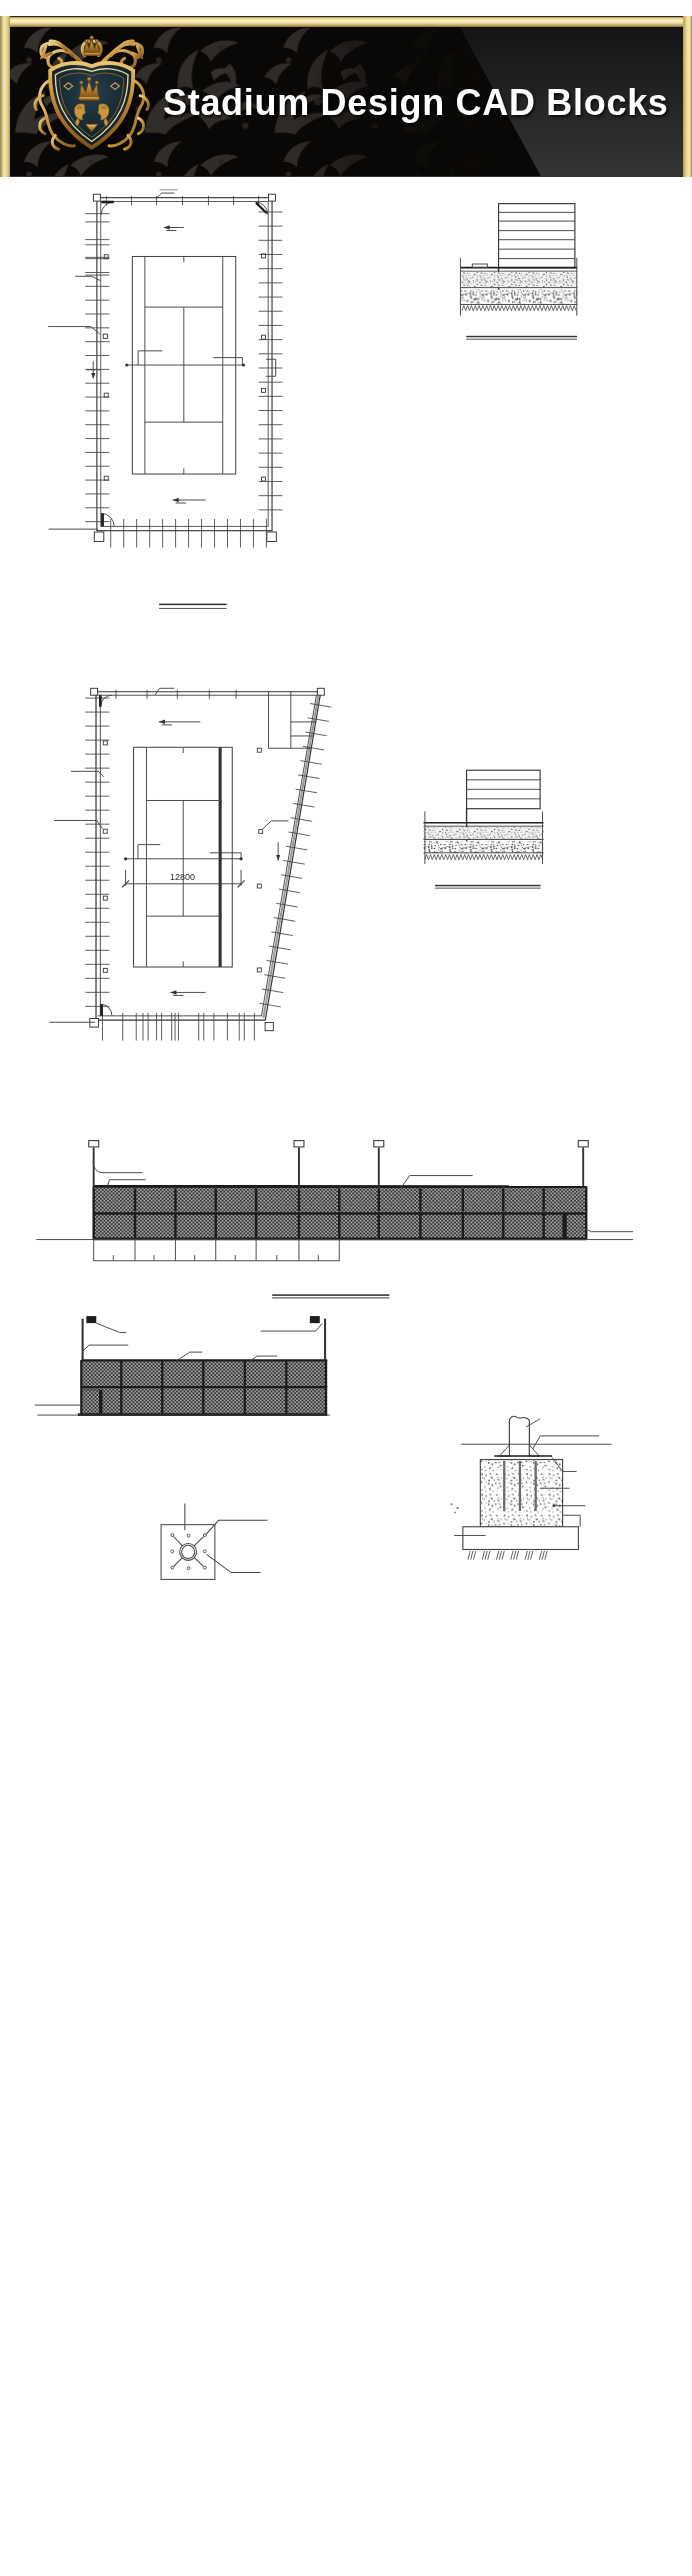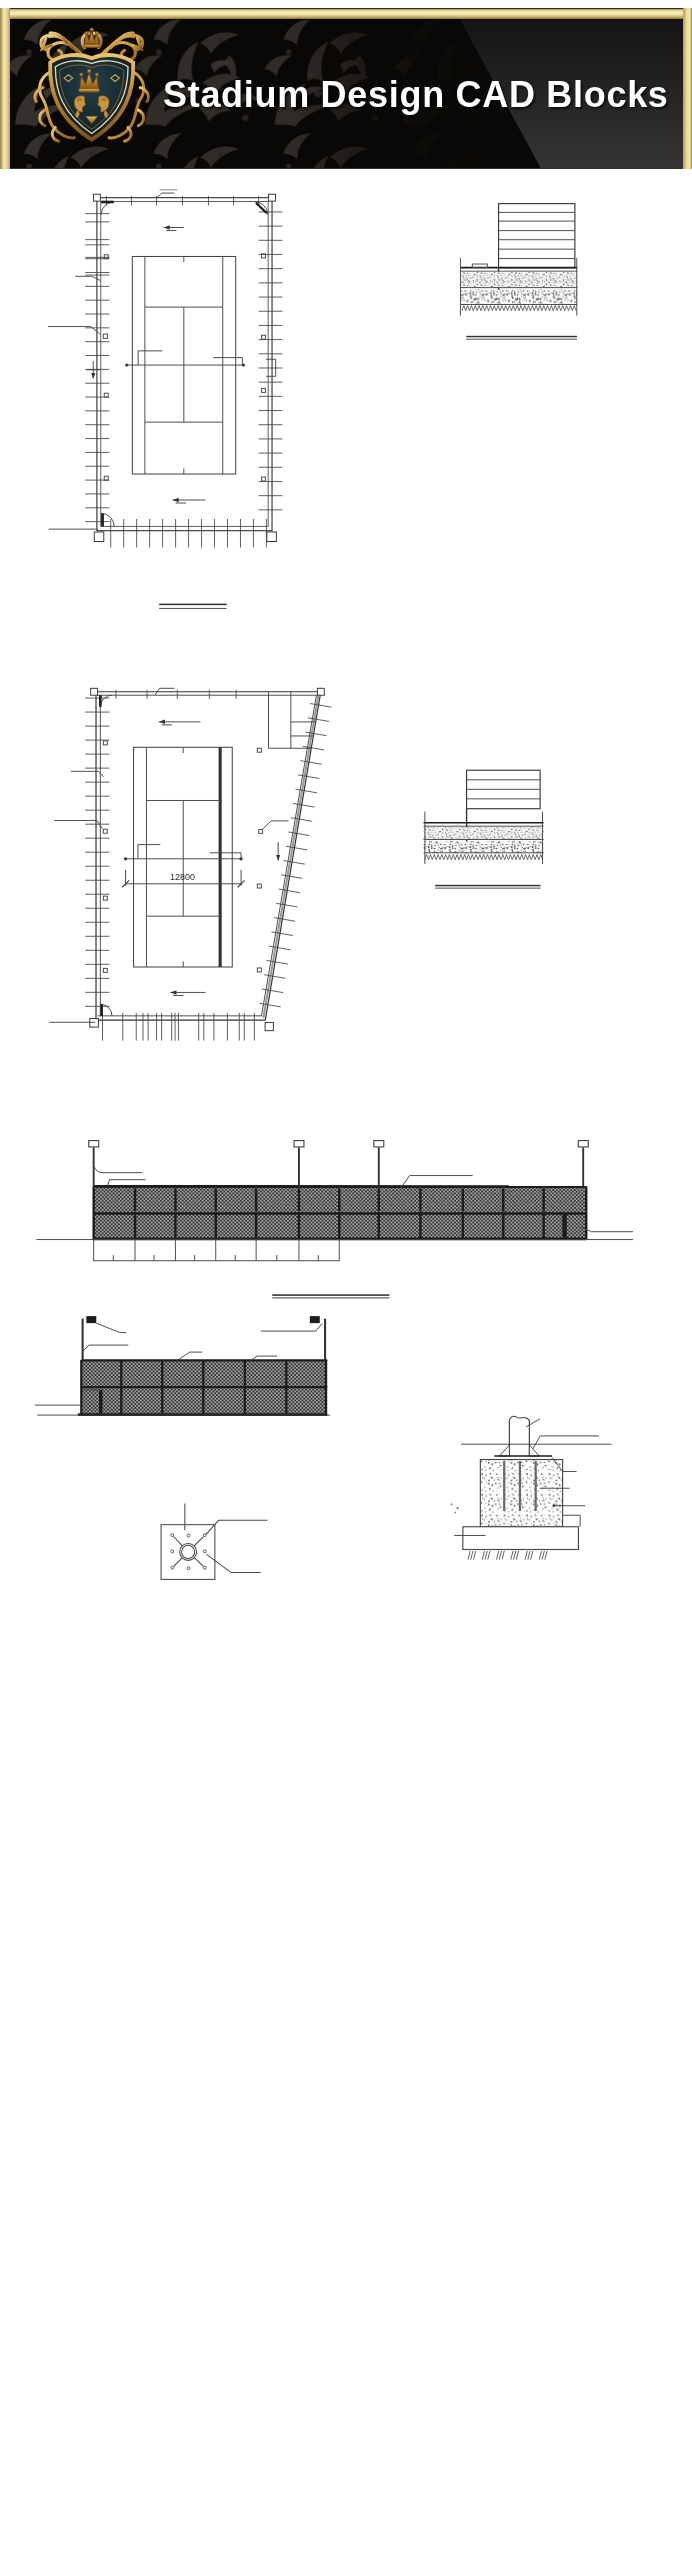--- a/index.html
+++ b/index.html
@@ -2,21 +2,21 @@
 <html style="font-size:14px"><head>
 <meta charset="utf-8">
 <style>
 html,body{margin:0;padding:0;background:#ffffff;}
 #page{position:relative;width:692px;height:2576px;background:#ffffff;overflow:hidden;font-family:"Liberation Sans",sans-serif;}
 </style>
 </head>
 <body>
 <div id="page">
 
-<div style="position:absolute;left:0;top:8px;width:692px;height:117px;background:#070604;border-radius:18px;">
+<div style="position:absolute;left:0;top:16px;width:692px;height:117px;background:#070604;border-radius:18px;">
 
 <div style="position:absolute;left:0;top:0;width:692px;height:11.3px;background:linear-gradient(180deg,#3a2e10 0%,#2a2108 4%,#d8c684 16%,#f7f0c6 40%,#efe2a8 60%,#c3a85e 84%,#8a7134 100%);"></div>
 
 <div style="position:absolute;left:0;top:0;width:9.5px;height:161px;background:linear-gradient(90deg,#9a8140 0%,#f2e7b6 38%,#e6d694 70%,#b89c52 100%);"></div>
 
 <div style="position:absolute;right:0;top:0;width:9.5px;height:161px;background:linear-gradient(90deg,#b89c52 0%,#eede9e 45%,#f2e7b6 75%,#9a8140 100%);"></div>
 
 <svg style="position:absolute;left:9.5px;top:11.3px;" width="673" height="150" viewBox="0 0 778 173">
 <defs>
 <pattern id="dam" width="150" height="132" patternUnits="userSpaceOnUse" patternTransform="translate(-14,-6)">

